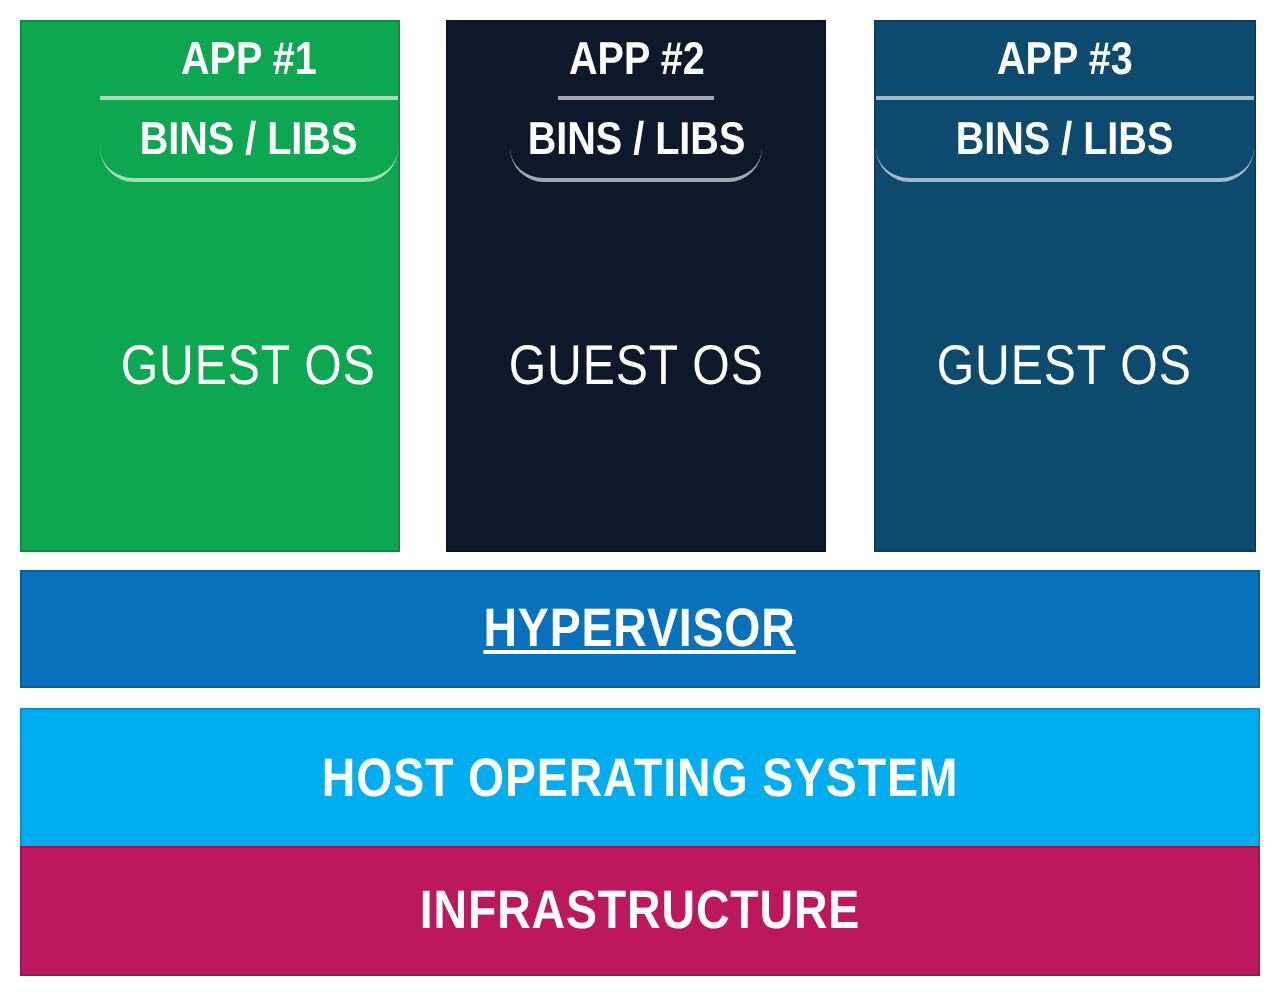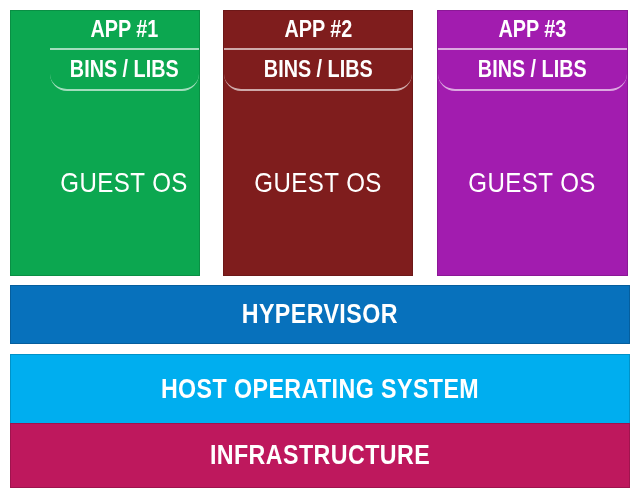--- a/index.html
+++ b/index.html
@@ -77,45 +77,45 @@
       <span class="label label-app">APP #1</span>
     </div>
     <div class="vm-section vm-bins">
       <span class="label label-bins">BINS / LIBS</span>
     </div>
     <div class="vm-section vm-guest">
       <span class="label label-guest">GUEST OS</span>
     </div>
   </div>
 
-  <div class="vm-column col-1" style="background-color: #7f1d1d;">
+  <div class="vm-column col-1" style="background-color: #0f172a; align-items: center;">
     <div class="vm-section vm-app">
       <span class="label label-app">APP #2</span>
     </div>
     <div class="vm-section vm-bins">
       <span class="label label-bins">BINS / LIBS</span>
     </div>
     <div class="vm-section vm-guest">
       <span class="label label-guest">GUEST OS</span>
     </div>
   </div>
 
-  <div class="vm-column col-2" style="background-color: #a21caf;">
+  <div class="vm-column col-2" style="background-color: #0c4a6e;">
     <div class="vm-section vm-app">
       <span class="label label-app">APP #3</span>
     </div>
     <div class="vm-section vm-bins">
       <span class="label label-bins">BINS / LIBS</span>
     </div>
     <div class="vm-section vm-guest">
       <span class="label label-guest">GUEST OS</span>
     </div>
   </div>
 
-  <div class="layer layer-hypervisor" style="background-color: rgb(7, 113, 188);">
+  <div class="layer layer-hypervisor" style="background-color: rgb(7, 113, 188); text-decoration: underline;">
     <span class="label label-layer">HYPERVISOR</span>
   </div>
 
   <div class="layer layer-hostos" style="background-color: rgb(0, 174, 239);">
     <span class="label label-layer">HOST OPERATING SYSTEM</span>
   </div>
 
   <div class="layer layer-infra" style="background-color: #be185d;">
     <span class="label label-layer">INFRASTRUCTURE</span>
   </div>

